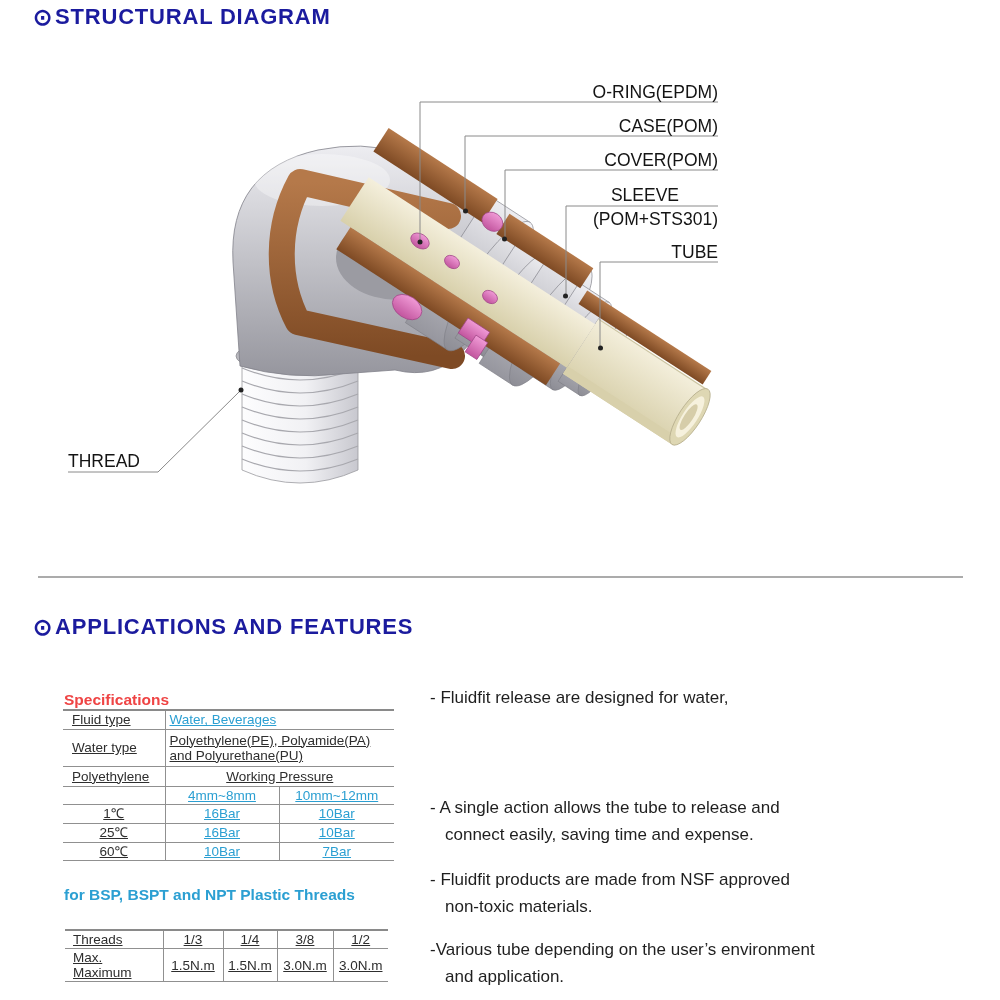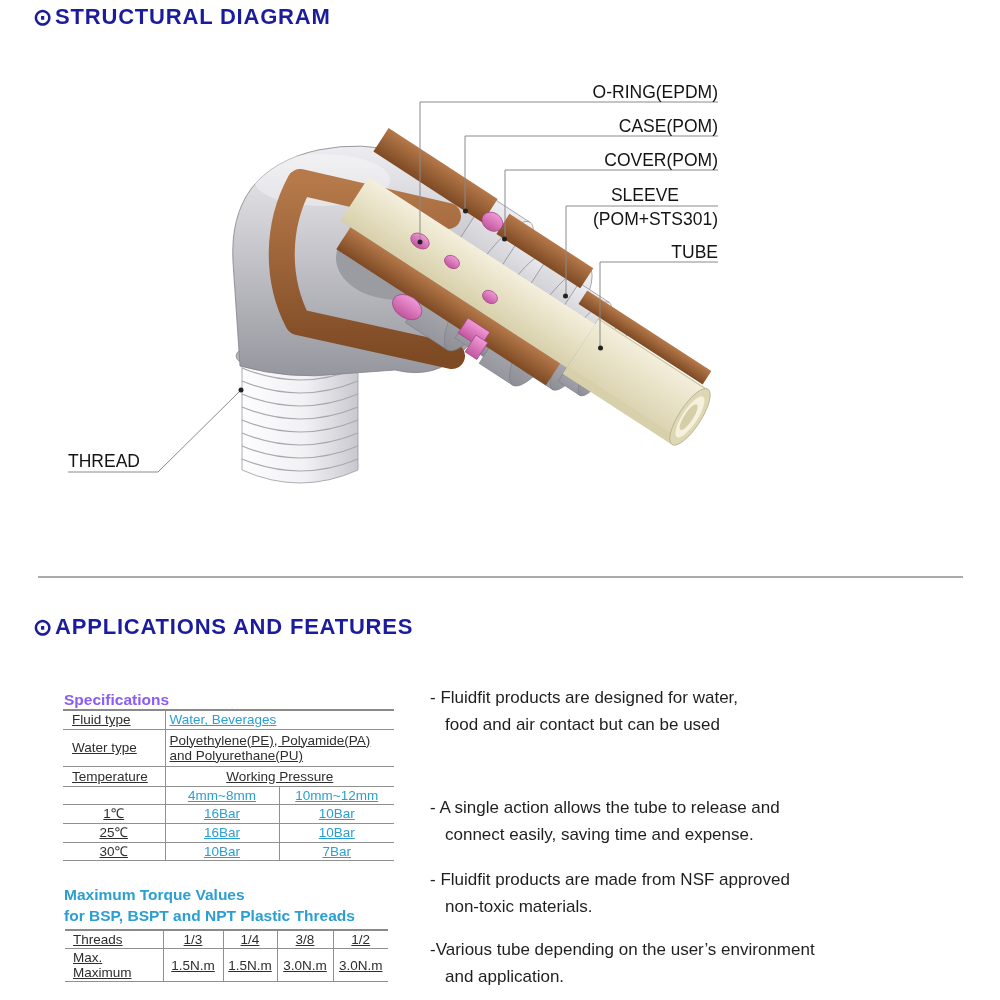--- a/index.html
+++ b/index.html
@@ -8,21 +8,21 @@
 
   .sec-title{position:absolute;display:flex;align-items:center;
              color:#1b1b9e;font-weight:bold;font-size:22px;letter-spacing:0.8px;white-space:nowrap;}
   .sec-title .bullet{font-size:23px;font-weight:bold;margin-right:2px;line-height:1;}
 
   .diagram-svg{position:absolute;left:0;top:0;}
   .dg-label{font-family:"Liberation Sans",sans-serif;font-size:17.5px;fill:#141414;}
 
   .divider{position:absolute;left:38px;top:576px;width:925px;height:2px;background:#ababab;}
 
-  .spec-title{position:absolute;left:64px;top:691px;color:#8b5cf6;font-weight:bold;font-size:15.5px;}
+  .spec-title{position:absolute;left:64px;top:691px;color:#ef4444;font-weight:bold;font-size:15.5px;}
   table.dtable{position:absolute;border-collapse:collapse;table-layout:fixed;
                font-size:13.5px;color:#2e2e2e;}
   table.dtable td{border-bottom:1px solid #909090;padding:1px 4px;line-height:15px;vertical-align:middle;text-decoration:underline;}
   table.spec{left:63px;top:709px;width:331px;}
   table.spec tr{height:19px;}
   table.spec td.lab{padding-left:9px;}
   table.spec td.vdiv{border-right:1px solid #909090;}
   table.spec td.blue{color:#2b9fd2;}
   table.spec td.ctr{text-align:center;}
   table.dtable tr.topline td{border-top:2px solid #8a8a8a;}
@@ -187,48 +187,47 @@
     <tbody>
         <tr class="topline">
       <td class="lab vdiv">Fluid type</td>
       <td colspan="2" class="blue">Water, Beverages</td>
     </tr>
     <tr style="height:37px;">
       <td class="lab vdiv">Water type</td>
       <td colspan="2">Polyethylene(PE), Polyamide(PA) and Polyurethane(PU)</td>
     </tr>
     <tr style="height:20px;">
-      <td class="lab vdiv">Temperature</td>
+      <td class="lab vdiv">Polyethylene</td>
       <td colspan="2" class="ctr">Working Pressure</td>
     </tr>
     <tr style="height:18px;">
       <td class="vdiv"></td>
       <td class="blue ctr vdiv">4mm~8mm</td>
       <td class="blue ctr">10mm~12mm</td>
     </tr>
     <tr>
       <td class="ctr vdiv">1℃</td>
       <td class="blue ctr vdiv">16Bar</td>
       <td class="blue ctr">10Bar</td>
     </tr>
     <tr>
       <td class="ctr vdiv">25℃</td>
       <td class="blue ctr vdiv">16Bar</td>
       <td class="blue ctr">10Bar</td>
     </tr>
     <tr style="height:18px;">
-      <td class="ctr vdiv">30℃</td>
+      <td class="ctr vdiv">60℃</td>
       <td class="blue ctr vdiv">10Bar</td>
       <td class="blue ctr">7Bar</td>
     </tr>
   </tbody>
     </table>
 
   <div class="torque-title" style="top:884px;">
-    <div>Maximum Torque Values</div>
     <div>for BSP, BSPT and NPT Plastic Threads</div>
   </div>
 
   <table class="dtable torque">
     <colgroup>
         <col style="width:98px">
         <col style="width:60px">
         <col style="width:54px">
         <col style="width:56px">
         <col style="width:55px">
@@ -246,22 +245,21 @@
       <td class="vdiv">1.5N.m</td>
       <td class="vdiv">1.5N.m</td>
       <td class="vdiv">3.0N.m</td>
       <td>3.0N.m</td>
     </tr>
   </tbody>
     </table>
 
   <div class="features">
     <div class="feature" style="top:684px;">
-      <div>- Fluidfit products are designed for water,</div>
-      <div class="cont">food and air contact but can be used</div>
+      <div>- Fluidfit release are designed for water,</div>
     </div>
     <div class="feature" style="top:794px;">
       <div>- A single action allows the tube to release and</div>
       <div class="cont">connect easily, saving time and expense.</div>
     </div>
     <div class="feature" style="top:866px;">
       <div>- Fluidfit products are made from NSF approved</div>
       <div class="cont">non-toxic materials.</div>
     </div>
     <div class="feature" style="top:936px;">

